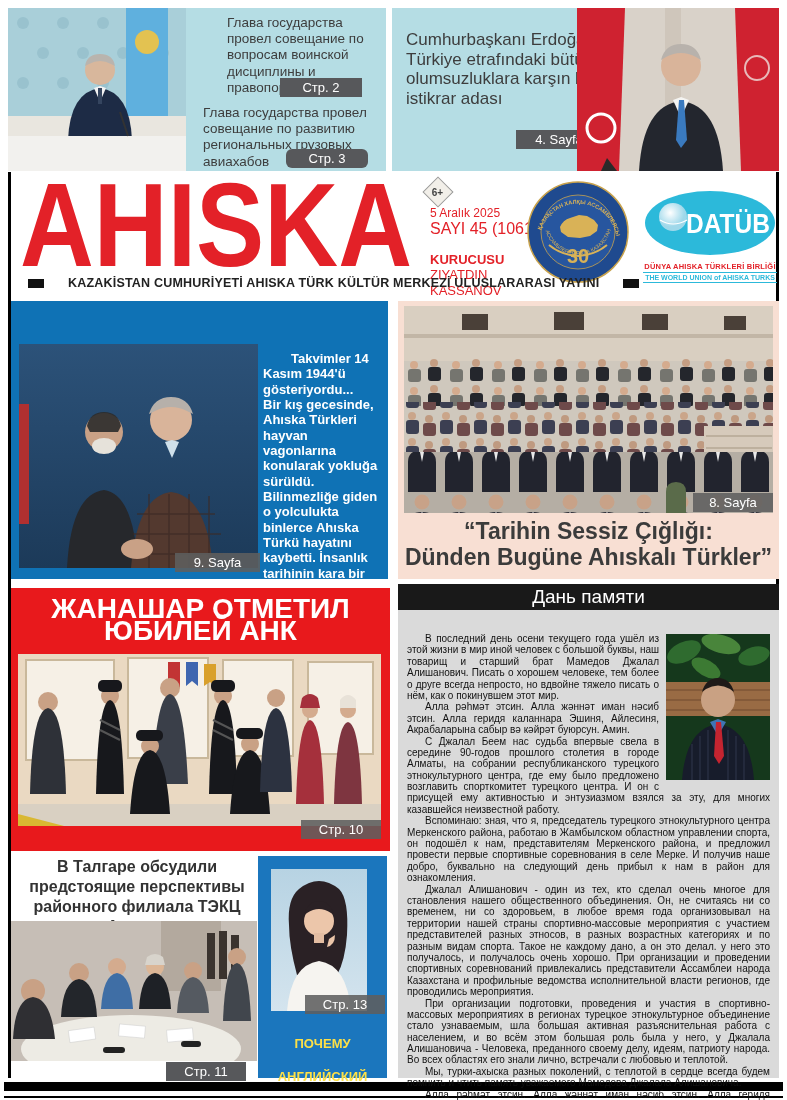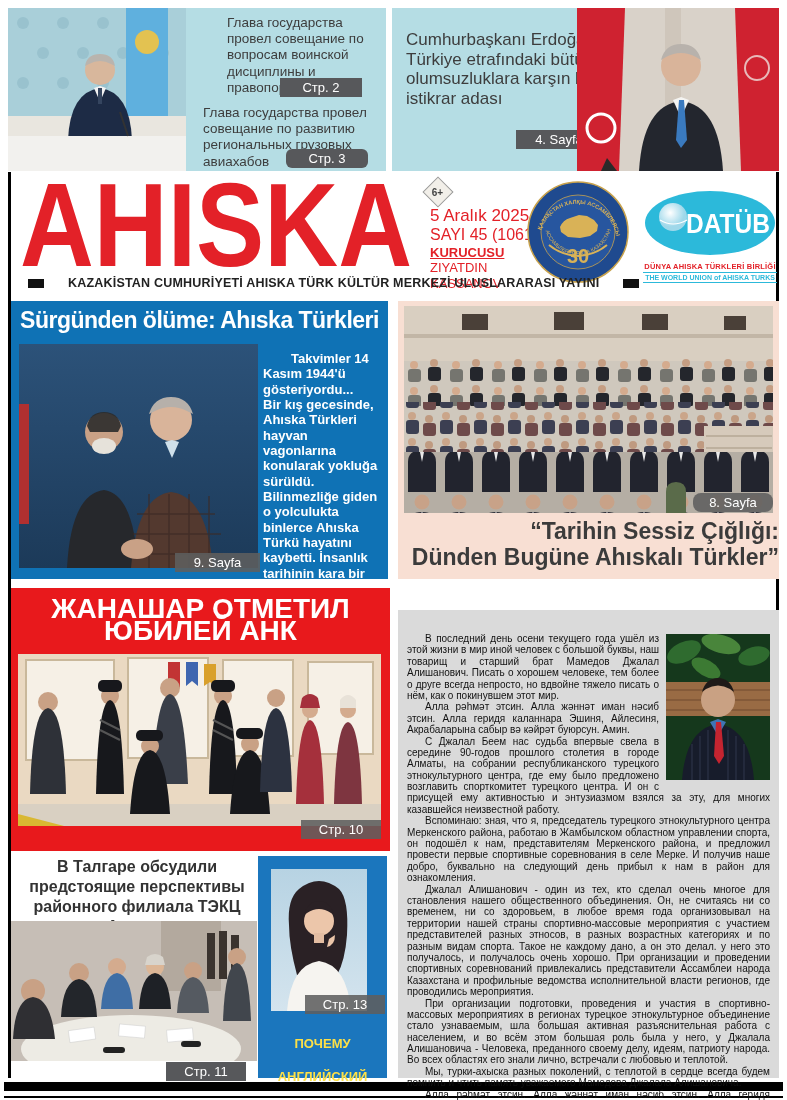--- a/index.html
+++ b/index.html
@@ -26,21 +26,21 @@
   #datub-l2{font-size:7px;font-weight:bold;color:#2cb9da;text-align:center;border-top:1px solid #2cb9da;
             border-bottom:1px solid #2cb9da;padding:1px 0;margin-top:1px;}
   
   #surgun{background:#0f72b5;}
   #surgun-title{margin:6px 0 0;text-align:center;color:#fff;font-weight:bold;font-size:23px;letter-spacing:-0.5px;}
   #surgun-text{color:#fff;font-weight:bold;font-size:13px;line-height:1.18;}
   #surgun-text p{margin:0;}
   #surgun-text p.lead{text-indent:28px;}
   
   #tarihin{background:#f8dfd3;}
-  .tarihin-line{text-align:right;color:#3b3b3b;font-weight:600;font-size:23px;line-height:1.1;margin:0;}
+  .tarihin-line{text-align:center;color:#3b3b3b;font-weight:600;font-size:23px;line-height:1.1;margin:0;}
   
   #zhanashar{background:#e8191c;}
   .zh-line{text-align:center;color:#fff;font-weight:bold;font-size:28px;line-height:1.08;margin:0;}
   
   #talgar-title{margin:0;text-align:center;font-weight:bold;font-size:16px;line-height:1.25;color:#333;}
   
   #english{background:#1b76bd;}
   .en-line{text-align:center;color:#fde047;font-weight:bold;font-size:13px;line-height:1.3;margin:16px;}
   
   #memory-header{background:#191919;color:#fff;font-size:19px;text-align:center;line-height:26px;}
@@ -123,23 +123,23 @@
     <svg width="398" height="100" viewBox="0 0 398 100">
       <text x="2" y="92" font-size="118" font-weight="bold" fill="#e32128" textLength="392" lengthAdjust="spacingAndGlyphs" font-family="Liberation Sans, sans-serif">AHISKA</text>
     </svg>
   </div>
 
   <div class="abs" id="age-badge" style="left:427px;top:181px;">
     <span>6+</span>
   </div>
 
   <div class="abs" id="issue-block" style="left:430px;top:206px;width:130px;">
-    <div class="red" style="font-size:17px;">5 Aralık 2025</div>
+    <div class="red" style="font-size:12px;">5 Aralık 2025</div>
     <div class="red" style="font-size:16px;">SAYI 45 (1061)</div>
-    <div class="red" style="font-size:13px;font-weight:bold;margin-top:0;text-decoration:underline;">KURUCUSU</div>
+    <div class="red" style="font-size:13px;font-weight:bold;margin-top:13px;">KURUCUSU</div>
     <div class="red" style="font-size:13px;">ZIYATDIN KASSANOV</div>
   </div>
 
   <div class="abs" style="left:527px;top:181px;width:102px;height:102px;">
     <svg viewBox="0 0 102 102">
       <circle cx="51" cy="51" r="50" fill="#1f4a8f" stroke="#c8a24c" stroke-width="1.5"></circle>
       <circle cx="51" cy="51" r="37" fill="#27569f" stroke="#c8a24c" stroke-width="0.8"></circle>
       <defs>
         <path id="arcT" d="M 13 53 A 39 39 0 0 1 89 53" fill="none"></path>
         <path id="arcB" d="M 18 48 A 34 34 0 0 0 84 48" fill="none"></path>
@@ -174,21 +174,20 @@
     <div id="datub-l2">THE WORLD UNION of AHISKA TURKS</div>
   </div>
 
   <div class="abs" id="subtitle-row" style="left:28px;top:276px;">
     <div class="sq"></div>
     <div id="subtitle-text">KAZAKİSTAN CUMHURİYETİ AHISKA TÜRK KÜLTÜR MERKEZİ ULUSLARARASI YAYINI</div>
     <div class="sq"></div>
   </div>
 
   <div class="abs" id="surgun" style="left:11px;top:301px;width:377px;height:278px;">
-    <p id="surgun-title">Sürgünden ölüme: Ahıska Türkleri</p>
     <div class="abs photo" style="left:8px;top:43px;width:239px;height:224px;">
       <svg viewBox="0 0 239 224" preserveAspectRatio="none">
         <defs>
             <linearGradient id="bgb" x1="0" y1="0" x2="0" y2="1">
               <stop offset="0%" stop-color="#2c5279"></stop>
               <stop offset="100%" stop-color="#1c3a59"></stop>
             </linearGradient>
           </defs>
         <rect width="239" height="224" fill="url(#bgb)"></rect>
         <path d="M0 60 h10 v120 h-10 z" fill="#b03030"></path>
@@ -249,21 +248,21 @@
         <rect y="96" width="369" height="52" fill="url(#crowd)"></rect>
         <rect x="300" y="120" width="69" height="40" fill="#d6cabb"></rect>
         <g stroke="#bdb09e" stroke-width="2">
             <path d="M302 130 h66 M302 142 h66 M302 154 h66"></path>
           </g>
         <rect y="146" width="369" height="61" fill="#b5aea4"></rect>
         <rect y="146" width="369" height="61" fill="url(#front)"></rect>
         <path d="M262 166 V186 Q262 176 272 176 Q282 176 282 186 V207 h-20 z" fill="#5a6b4a"></path>
       </svg>
     </div>
-    <div class="pbadge overlay abs" style="left:295px;top:192px;width:80px;border-radius:8px;">8. Sayfa</div>
+    <div class="pbadge overlay abs" style="left:295px;top:192px;width:80px;">8. Sayfa</div>
     <p class="tarihin-line abs" style="left:0;top:218px;width:100%;">“Tarihin Sessiz Çığlığı:</p>
     <p class="tarihin-line abs" style="left:0;top:244px;width:100%;">Dünden Bugüne Ahıskalı Türkler”</p>
   </div>
 
   <div class="abs" id="zhanashar" style="left:11px;top:588px;width:379px;height:263px;">
     <p class="zh-line abs" style="left:0;top:6px;width:100%;">ЖАНАШАР ОТМЕТИЛ</p>
     <p class="zh-line abs" style="left:0;top:28px;width:100%;">ЮБИЛЕЙ АНК</p>
     <div class="abs photo" style="left:7px;top:66px;width:363px;height:172px;">
       <svg viewBox="0 0 363 172" preserveAspectRatio="none">
         <rect width="363" height="172" fill="#ead9c2"></rect>
@@ -370,20 +369,21 @@
     </div>
     <div class="pbadge overlay abs" style="left:47px;top:139px;width:80px;">Стр. 13</div>
     <div class="abs" style="left:0;top:164px;width:100%;">
       <p class="en-line">ПОЧЕМУ</p>
       <p class="en-line">АНГЛИЙСКИЙ</p>
       <p class="en-line">ВАЖЕН</p>
       <p class="en-line">СЕГОДНЯ</p>
     </div>
   </div>
 
+  <div class="abs" id="memory-header" style="left:398px;top:584px;width:381px;height:26px;">Дань памяти</div>
   <div class="abs" id="memory-body" style="left:398px;top:610px;width:381px;height:468px;">
     <div id="memory-portrait" class="photo">
       <svg viewBox="0 0 104 146" preserveAspectRatio="none">
         <rect width="104" height="146" fill="#15381c"></rect>
         <g>
             <ellipse cx="18" cy="18" rx="18" ry="10" fill="#2f6b2f" transform="rotate(-25 18 18)"></ellipse>
            <ellipse cx="55" cy="10" rx="20" ry="9" fill="#49853b" transform="rotate(15 55 10)"></ellipse>
            <ellipse cx="88" cy="22" rx="16" ry="9" fill="#2f6b2f" transform="rotate(-15 88 22)"></ellipse>
            <ellipse cx="40" cy="34" rx="16" ry="8" fill="#3c7a33" transform="rotate(30 40 34)"></ellipse>
           </g>

